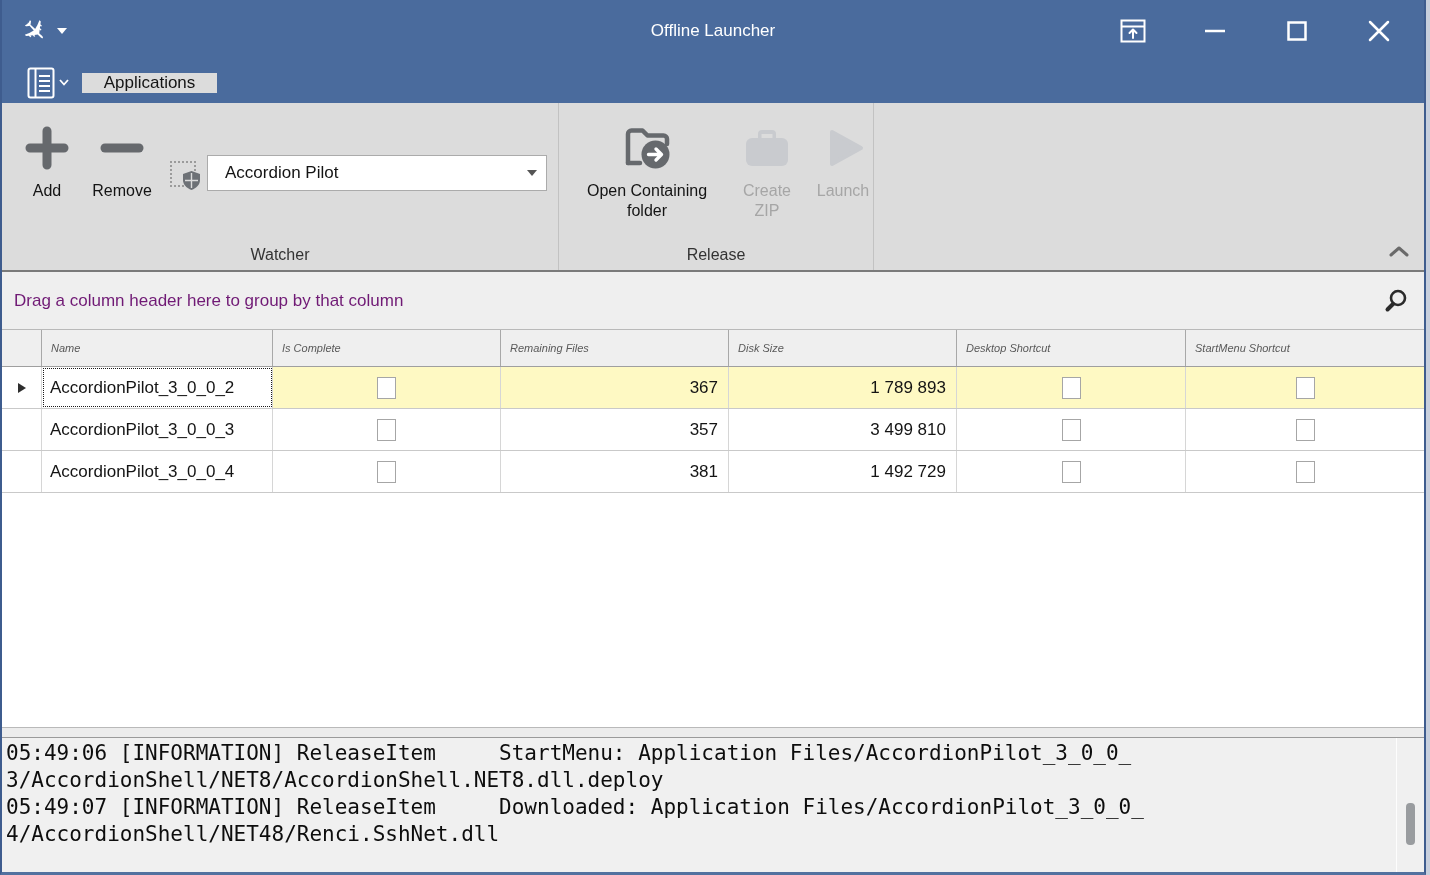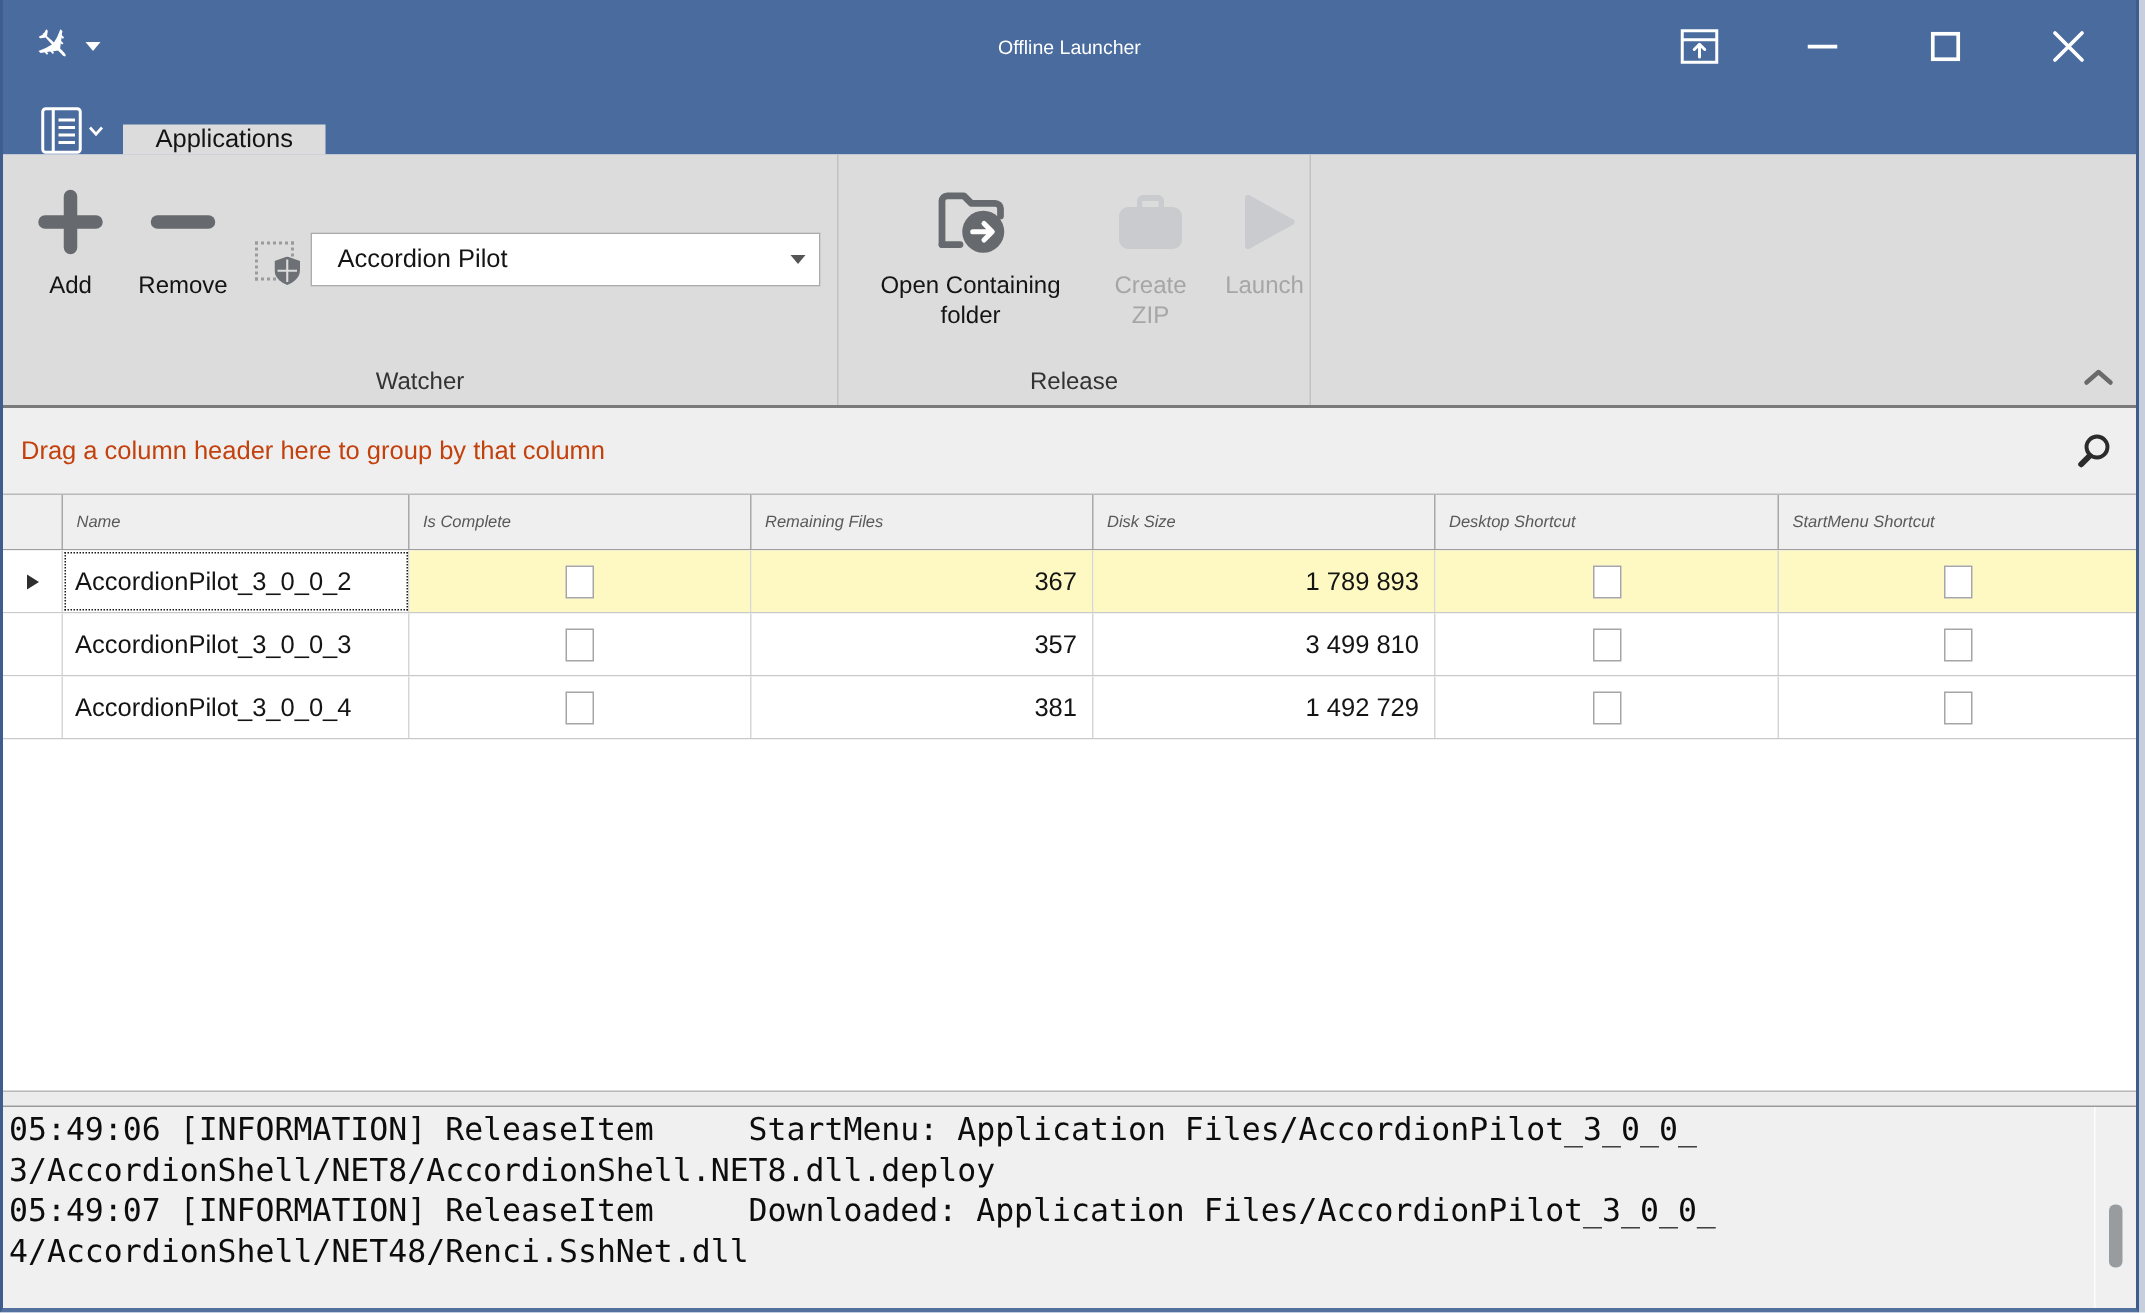--- a/index.html
+++ b/index.html
@@ -16,27 +16,27 @@
   
   .titlebar {
     height:62px; background:#4a6b9d; position:relative;
     display:flex; align-items:center; flex:0 0 auto;
   }
   .qat { display:flex; align-items:center; margin-left:20px; gap:10px; }
   .plane-glyph { color:#fff; font-size:30px; display:inline-block; transform:rotate(45deg); line-height:1; }
   .qat-caret { width:0;height:0;border-left:5px solid transparent;border-right:5px solid transparent;border-top:6px solid #fff; }
   .titlebar-title {
     position:absolute; left:0; right:0; text-align:center;
-    color:#fff; font-size:13px; pointer-events:none;
+    color:#fff; font-size:17px; pointer-events:none;
   }
   .winbtns { margin-left:auto; display:flex; align-items:center; margin-right:22px; }
   .winbtn { width:46px; height:44px; display:flex; align-items:center; justify-content:center; margin-left:36px; }
 
   
-  .tabrow { height:41px; background:#4a6b9d; display:flex; align-items:flex-end; flex:0 0 auto; }
+  .tabrow { height:41px; background:#4a6b9d; display:flex; align-items:center; flex:0 0 auto; }
   .appmenu-btn { width:60px; margin-left:16px; display:flex; align-items:center; justify-content:center; gap:4px; }
   .tab-applications {
     margin-left:4px; width:135px; background:#dcdcdc; color:#141414;
     font-size:17px; display:flex; align-items:center; justify-content:center;
   }
 
   
   .ribbon { height:167px; background:#dcdcdc; display:flex; position:relative; flex:0 0 auto; }
   .ribbon-group { position:relative; border-right:1px solid #c2c2c2; height:100%; }
   .group-caption {
@@ -69,21 +69,21 @@
   .combo-caret { width:0;height:0;border-left:5px solid transparent;border-right:5px solid transparent;border-top:6px solid #555; margin-right:9px; }
 
   .ribbon-collapse { position:absolute; right:12px; bottom:8px; width:26px; height:22px;
     display:flex; align-items:center; justify-content:center; }
 
   
   .group-panel {
     height:60px; background:#efefef; border-top:2px solid #7a7a7a; border-bottom:1px solid #b9b9b9;
     display:flex; align-items:center; position:relative; flex:0 0 auto;
   }
-  .group-panel-text { margin-left:12px; font-size:17px; color:#c2410c; }
+  .group-panel-text { margin-left:12px; font-size:17px; color:#701a75; }
   .search-btn { position:absolute; right:10px; top:0; bottom:0; width:36px;
     display:flex; align-items:center; justify-content:center; }
 
   
   .grid-header, .grid-row {
     display:grid;
     grid-template-columns:40px 231px 228px 228px 228px 229px 238px;
     flex:0 0 auto;
   }
   .grid-header { height:37px; background:#efefef; border-bottom:1px solid #9f9f9f; }

